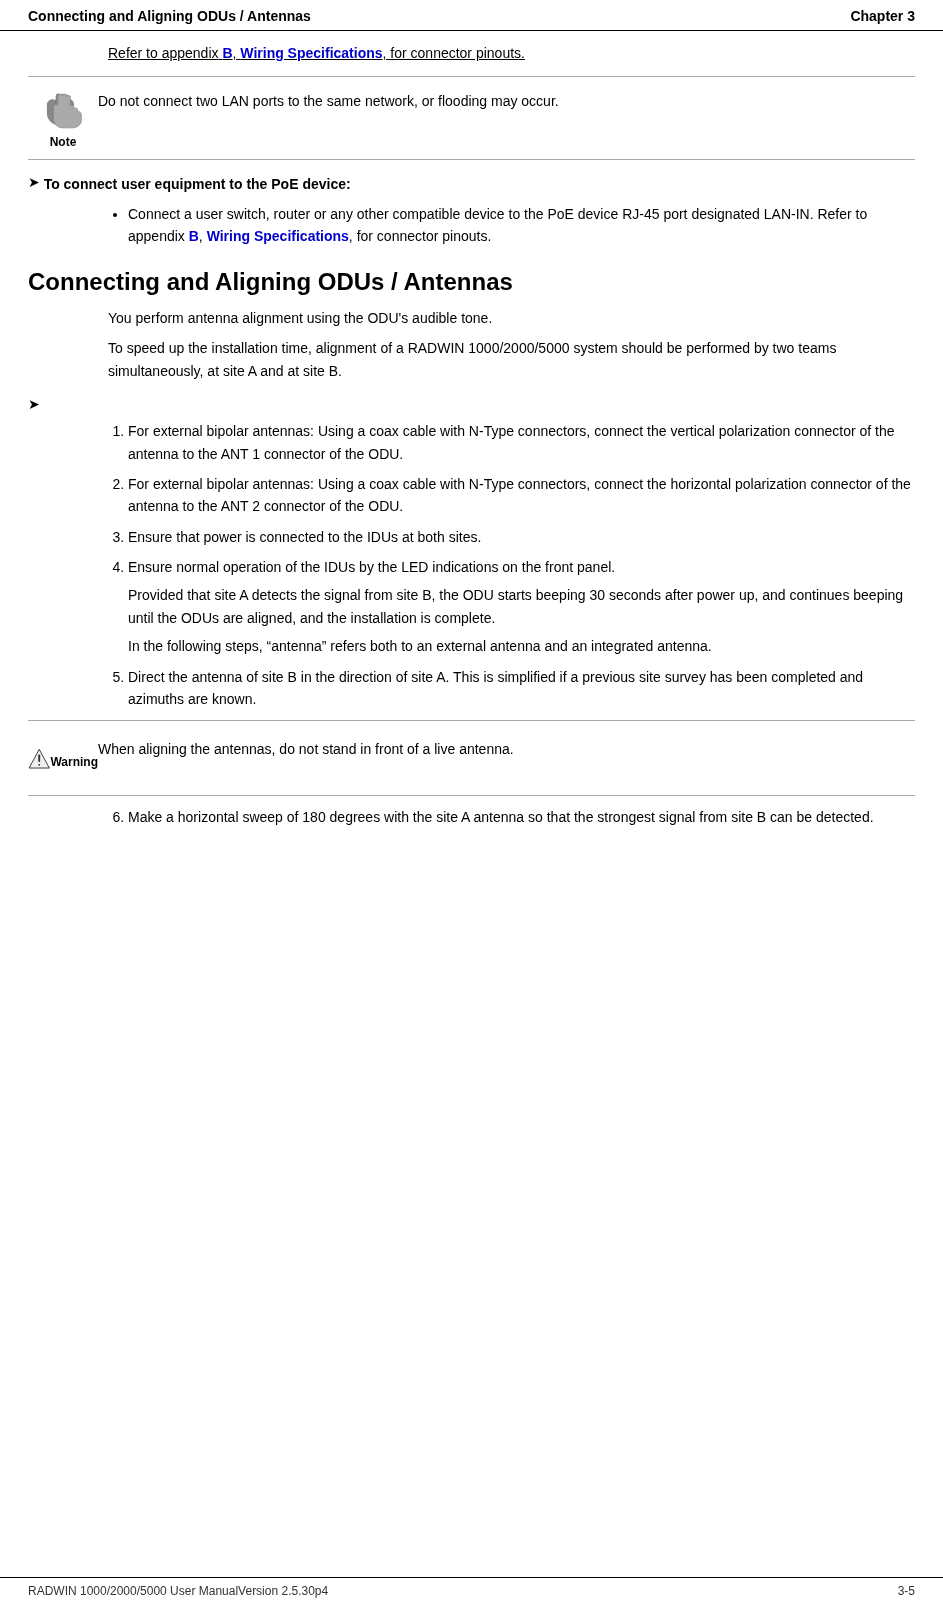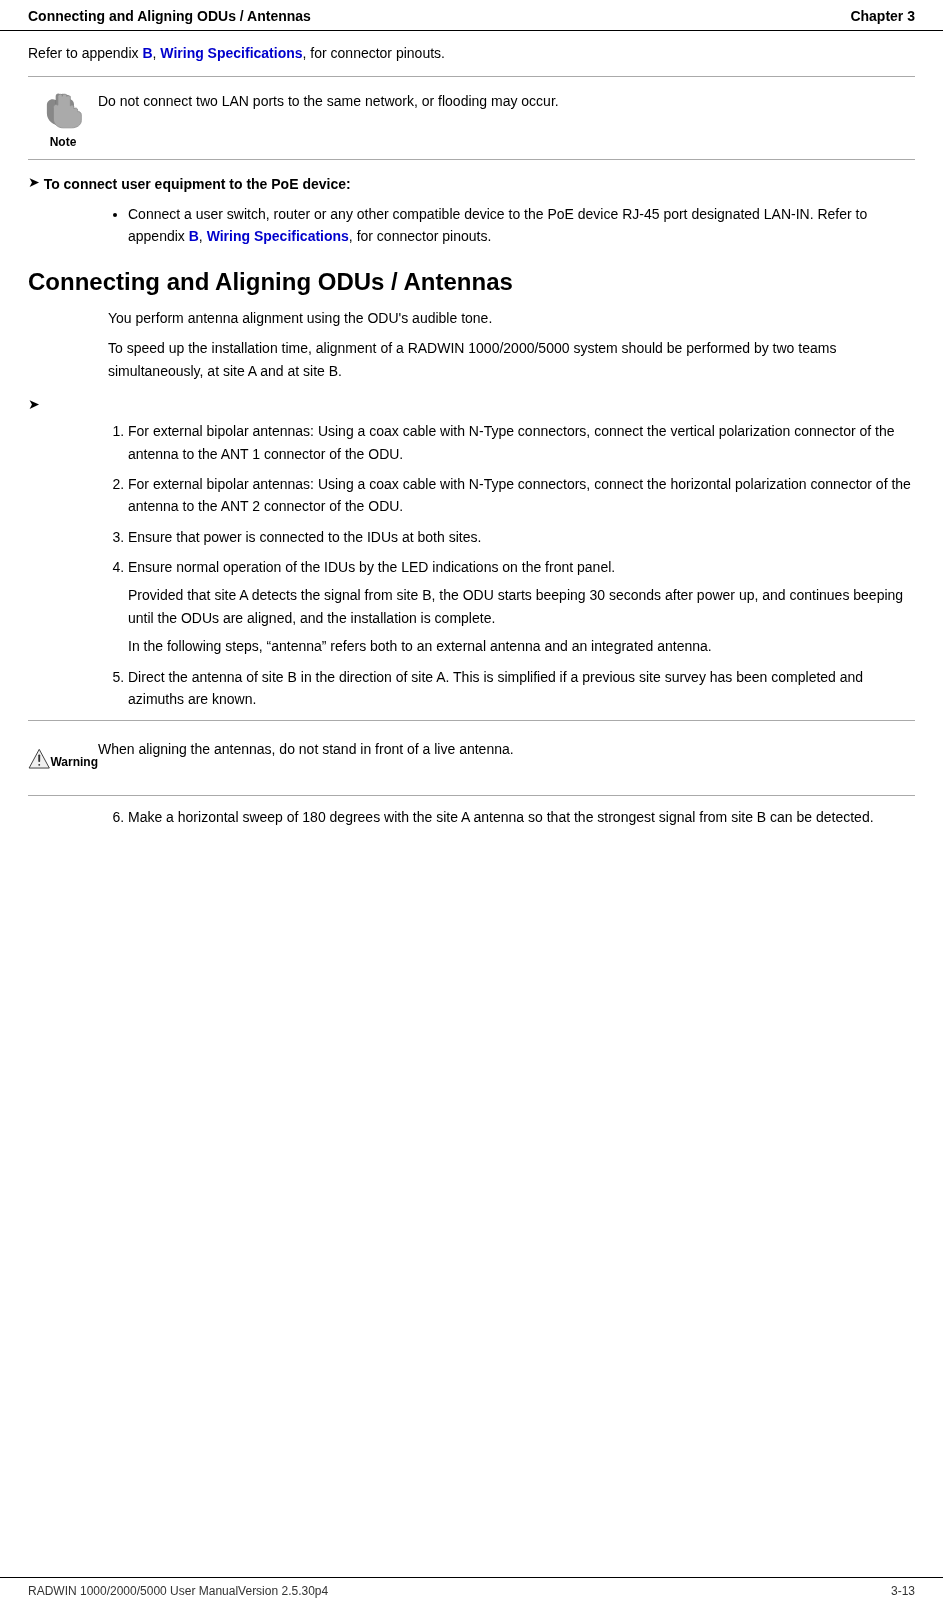--- a/index.html
+++ b/index.html
@@ -55,23 +55,25 @@
       font-size: 12px;
       color: #333;
     }
     
     .content {
       padding: 12px 28px 12px 28px;
       flex: 1;
     }
     
     .intro-para {
+      margin-left: 80px;
       margin-bottom: 12px;
       font-size: 14px;
       line-height: 1.5;
+      text-decoration: underline;
     }
     .link-blue {
       color: #0000cc;
       font-weight: bold;
       text-decoration: none;
     }
     
     .note-box {
       border-top: 1px solid #aaa;
       border-bottom: 1px solid #aaa;
@@ -311,16 +313,16 @@
     <ol class="numbered-list" start="6">
       <li>
         <span>Make a horizontal sweep of 180 degrees with the site A antenna so that the strongest signal from site B can be detected.</span>
       </li>
     </ol>
 
   </div>
 
   <div class="page-footer">
     <span class="footer-left">RADWIN 1000/2000/5000 User ManualVersion  2.5.30p4</span>
-    <span class="footer-right">3-13</span>
+    <span class="footer-right">3-5</span>
   </div>
 
 </div>
 
 </body></html>

